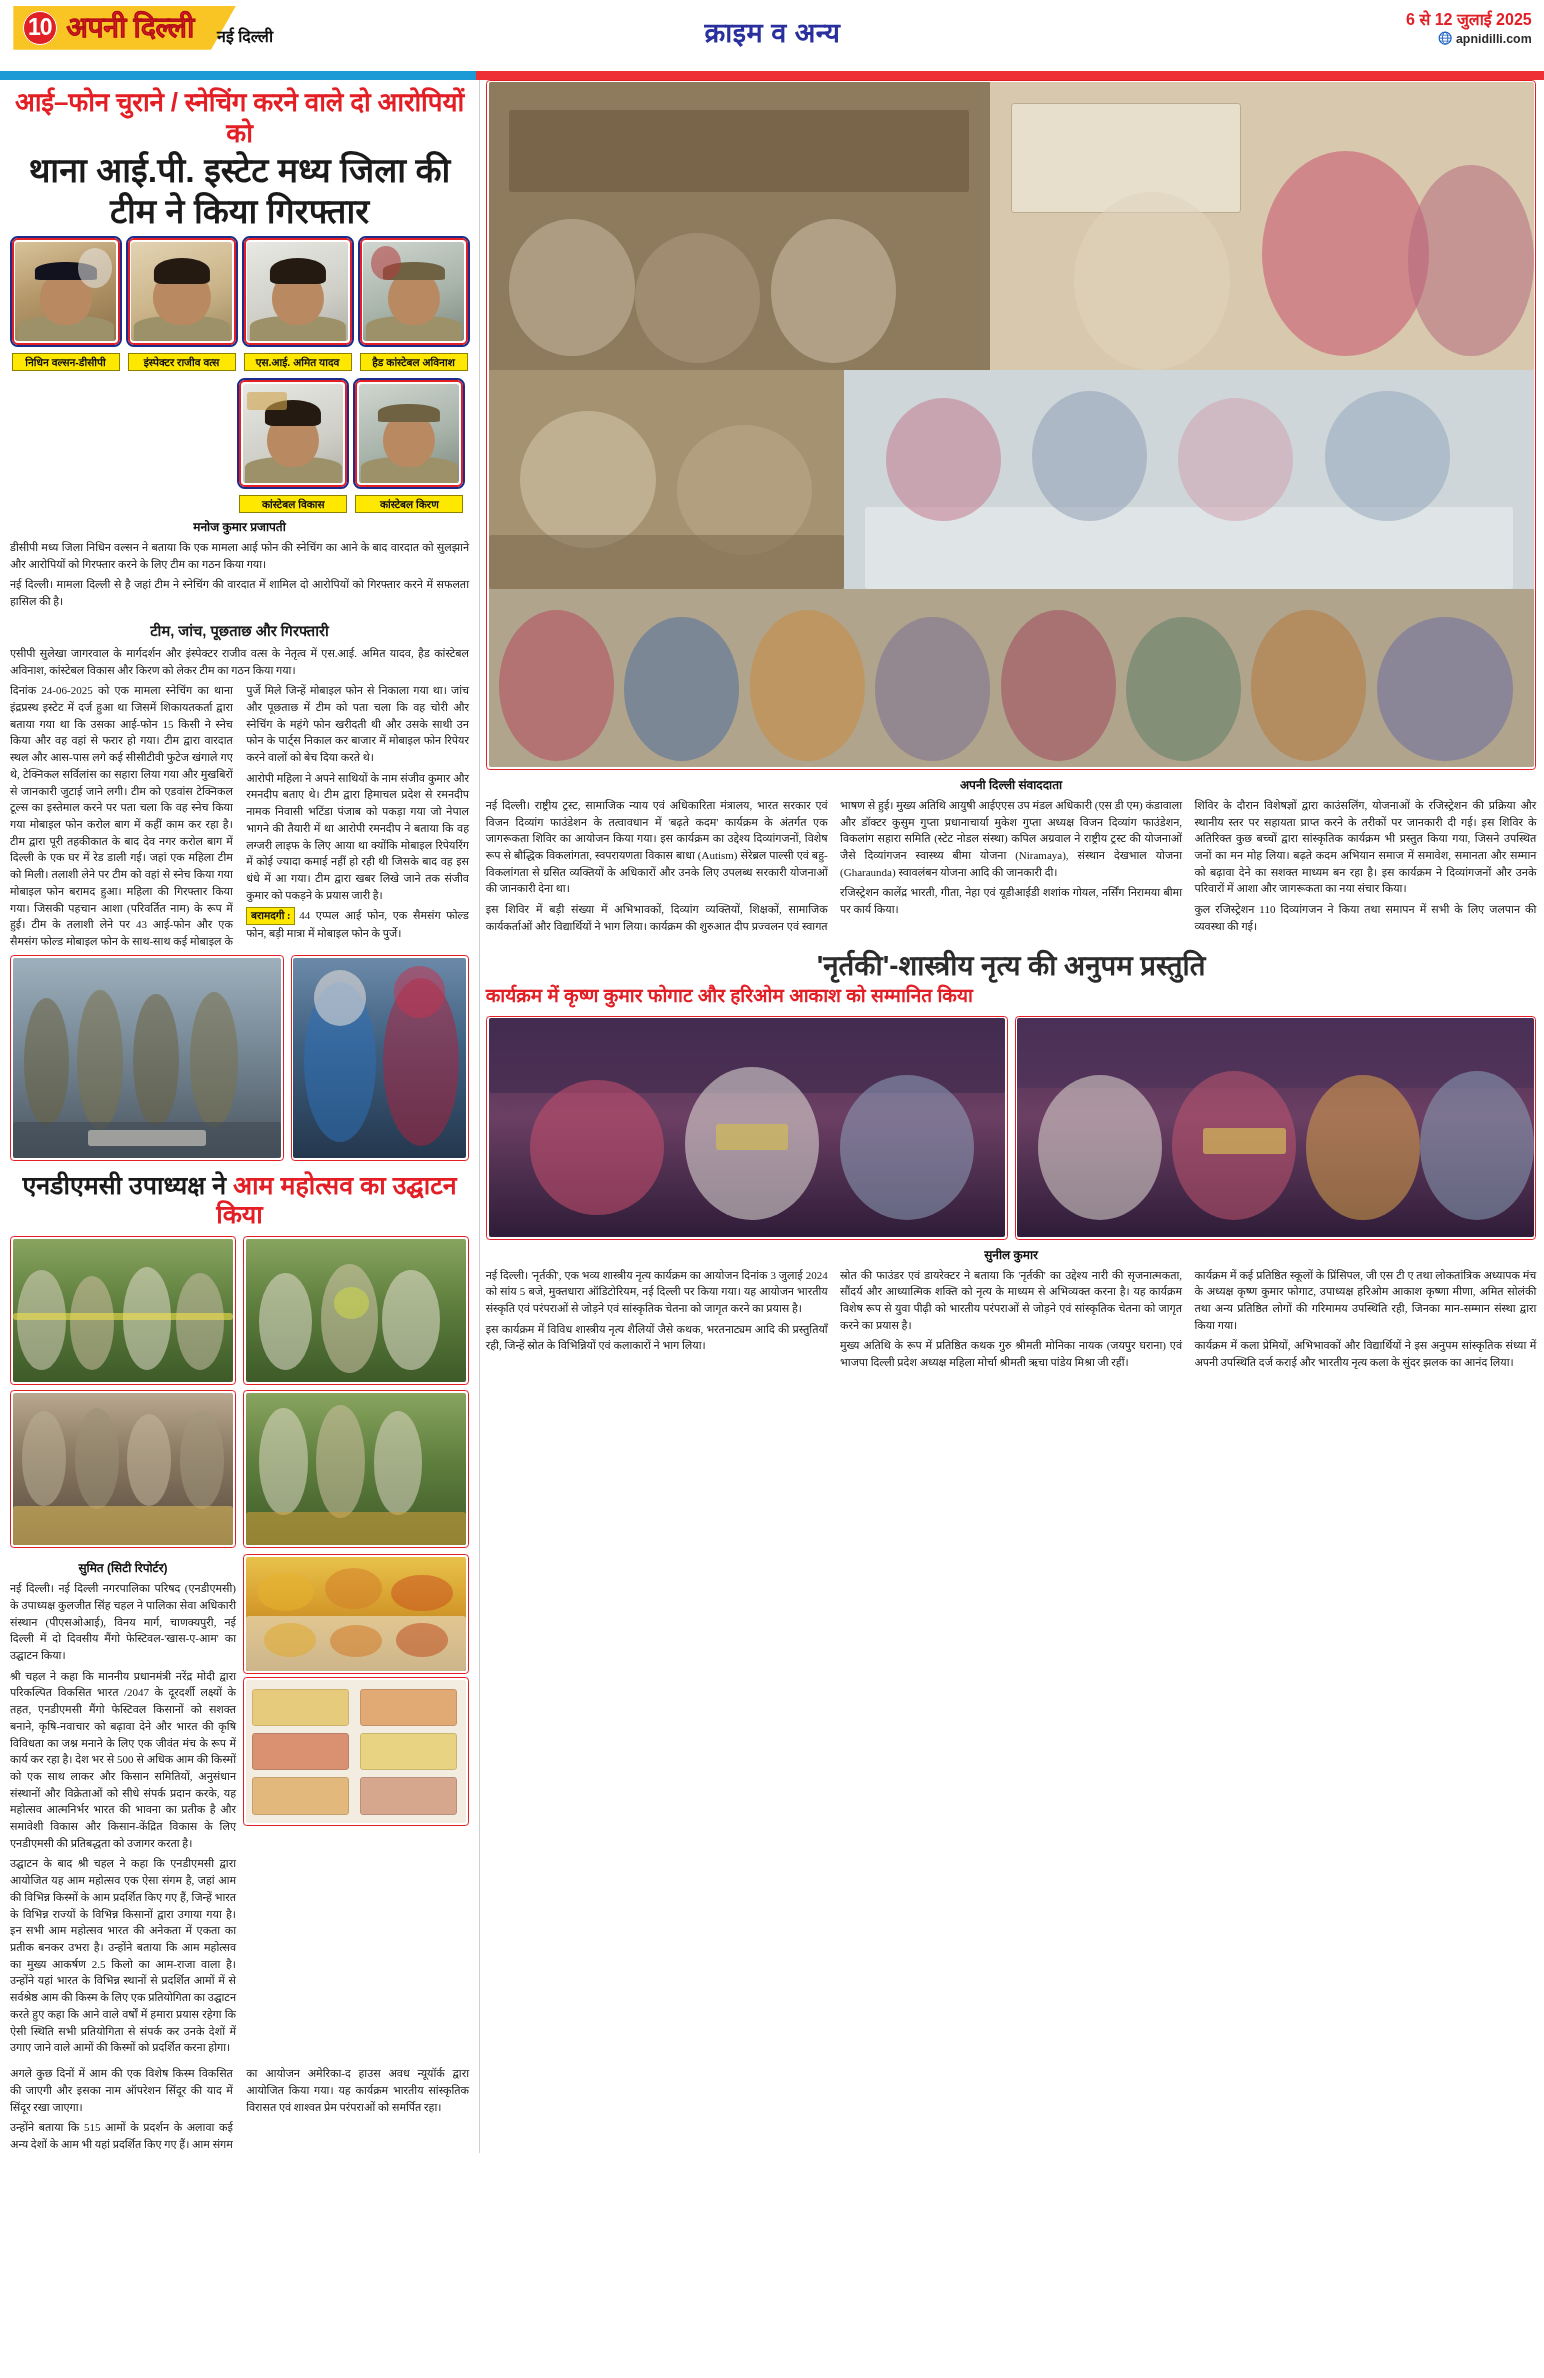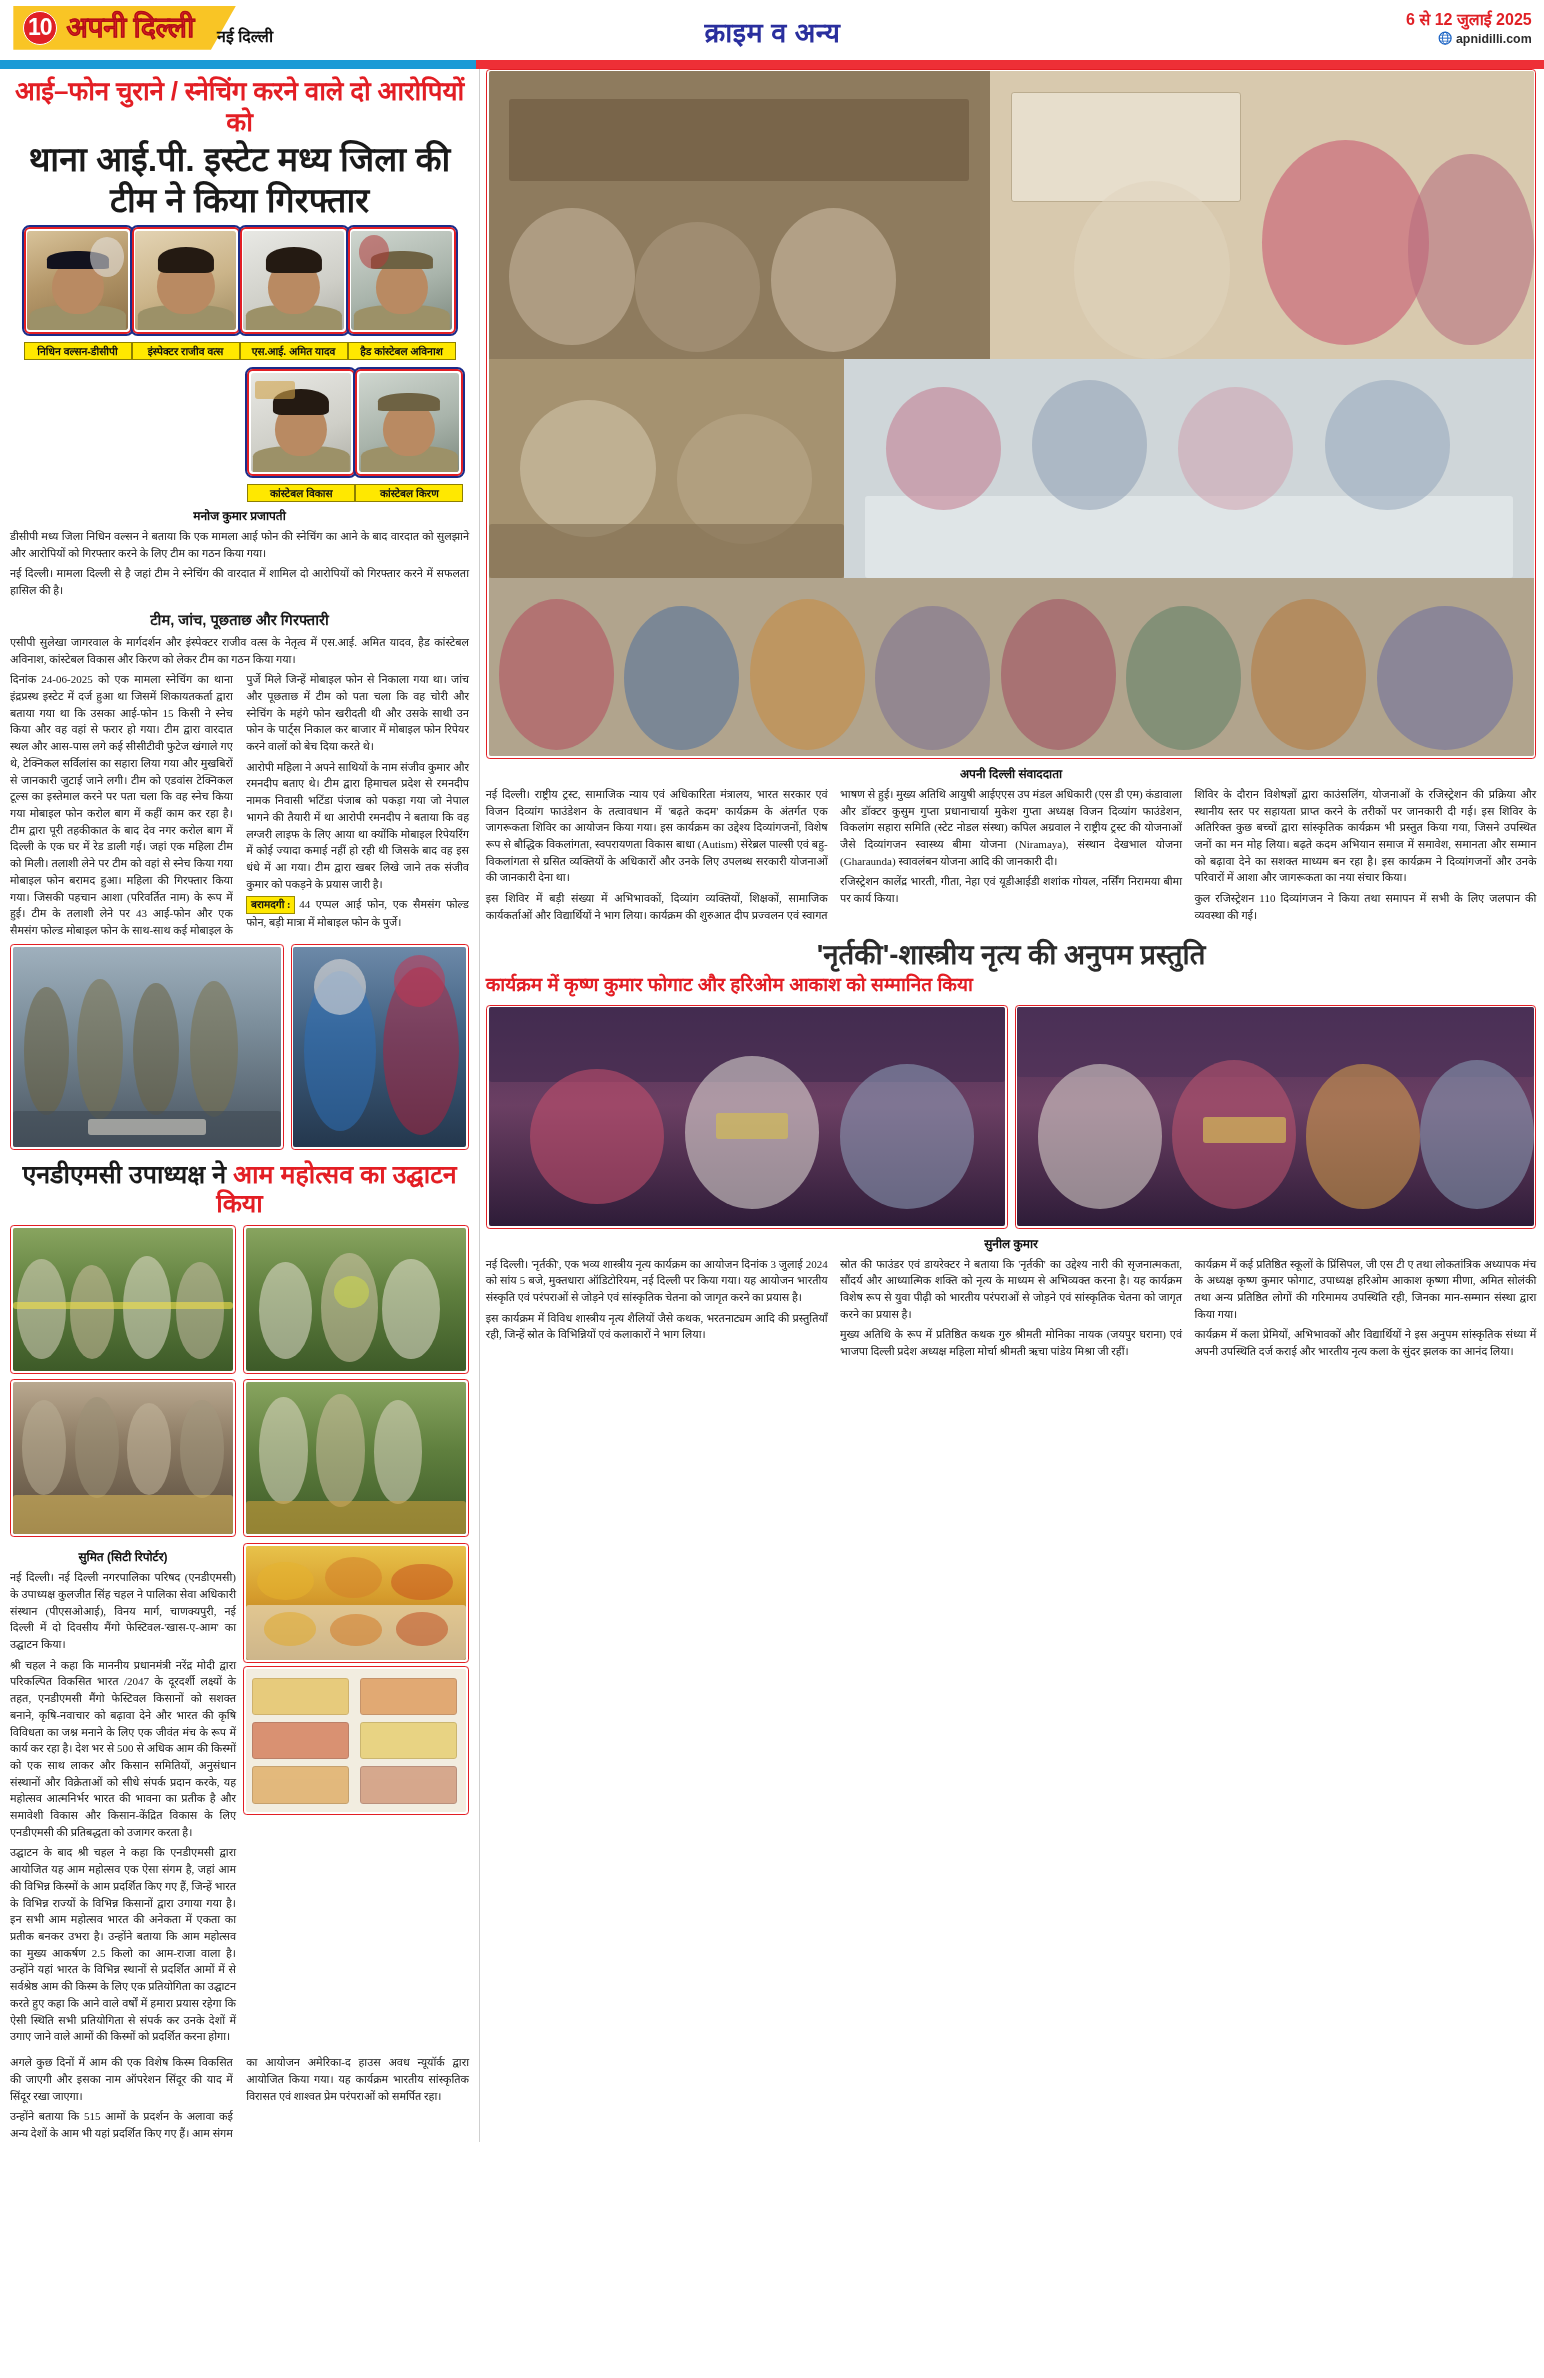--- a/index.html
+++ b/index.html
@@ -6,21 +6,21 @@
   html, body {
     width: 1545px; height: 2379px;
     background: #ffffff;
     font-family: "Liberation Sans", "DejaVu Sans", sans-serif;
     color: #111;
     overflow: hidden;
   }
   .page { position: relative; width: 1545px; height: 2379px; background:#fff; }
 
   
-  .masthead { position: relative; height: 60px; width: 100%; }
+  .masthead { position: relative; height: 71px; width: 100%; }
   .flag-wrap {
     position: absolute; left: 13.3px; top: 5.7px;
     height: 44px; display: flex; align-items: center;
   }
   .flag-yellow {
     height: 44px; background: #F9C525;
     display: flex; align-items: center; gap: 9.5px;
     padding: 0 13.3px 0 9.5px;
     clip-path: polygon(0 0, 100% 0, calc(100% - 25px) 100%, 0 100%);
     padding-right: 42px;
@@ -74,21 +74,21 @@
   .hl-black { color: #1a1a1a; font-weight: 700; text-align: center; line-height: 1.18; }
   .hl-main-left { font-size: 26px; padding: 7.6px 0 1.9px; }
   .hl-main-left2 { font-size: 34px; padding: 0 0 7.6px; }
 
   .hl-right-top {
     font-size: 27px; font-weight: 700; color: #1a1a1a;
     text-align: center; padding: 7.6px 3.8px 6.7px; line-height: 1.2;
   }
 
   
-  .photo-row { display: flex; gap: 0; justify-content: center; flex-wrap: wrap; }
+  .photo-row { display: flex; gap: 8px; justify-content: center; flex-wrap: wrap; }
   .ptile { width: 108px; }
   .pframe {
     border: 2.9px solid #E31E24;
     outline: 2.9px solid #1B2C8A; outline-offset: 0px;
     padding: 1.9px; background: #fff; border-radius: 5.7px;
     height: 107px; overflow: hidden;
   }
   .pimg { width: 100%; height: 100%; border-radius: 2.9px; position: relative; overflow: hidden; }
   .pcap {
     margin-top: 7.6px; background: #FFE800; border: 1px solid #8d7f00;

